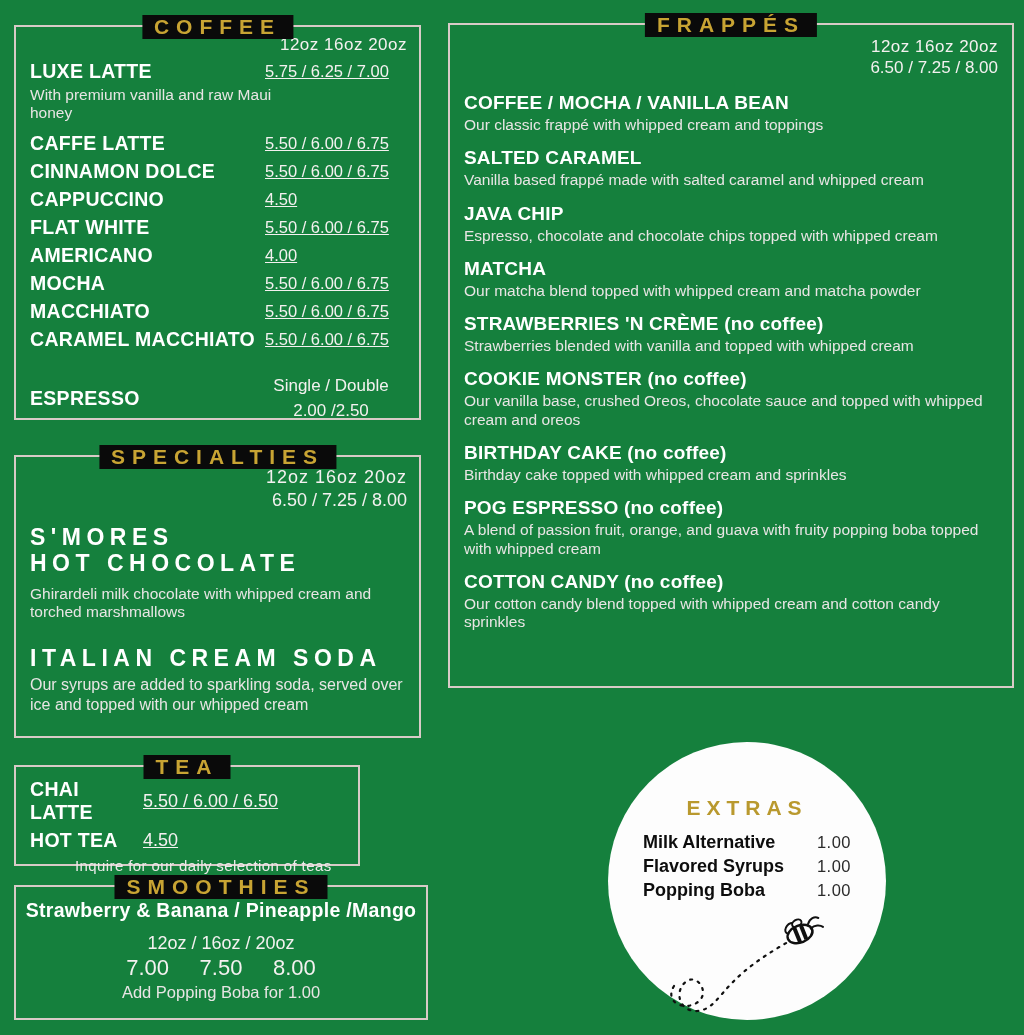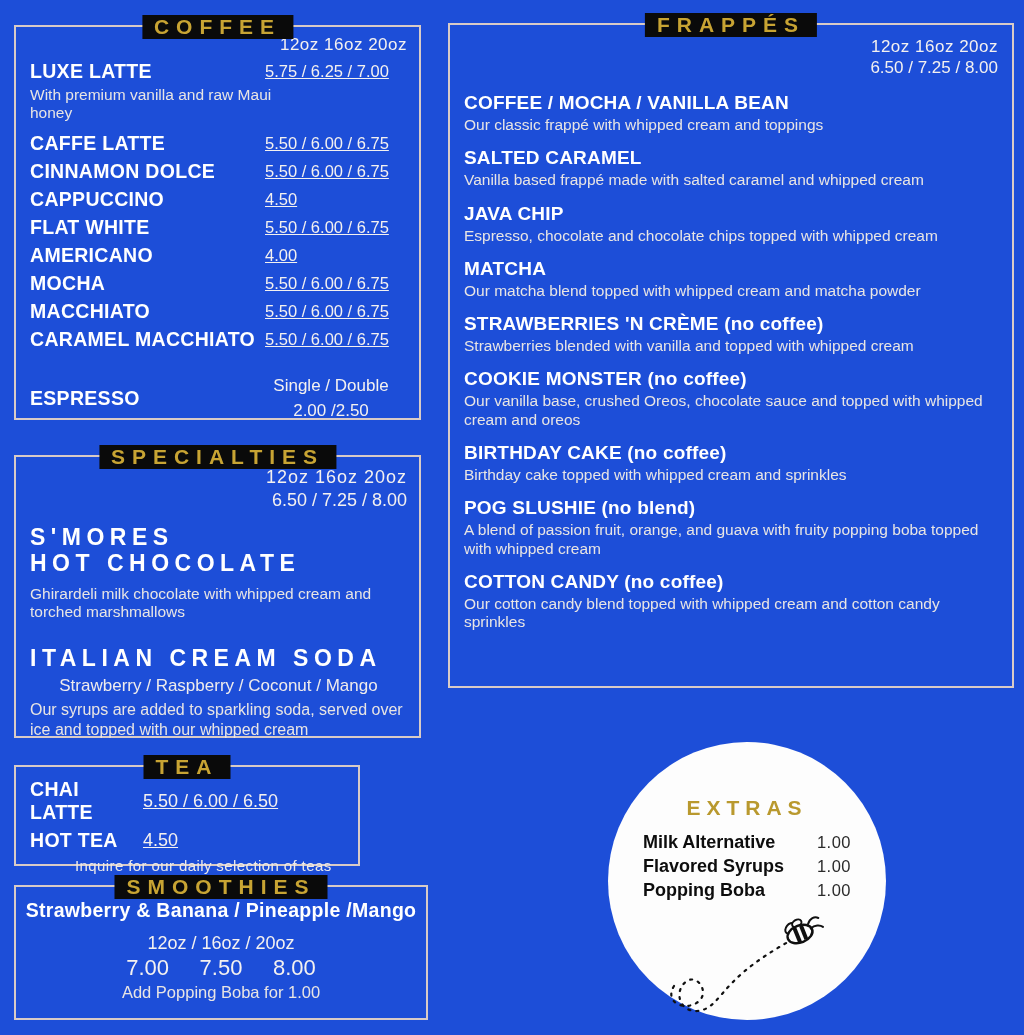--- a/index.html
+++ b/index.html
@@ -1,19 +1,19 @@
 <!DOCTYPE html>
 <html><head>
 <meta charset="utf-8">
 <style>
   html,body{margin:0;padding:0;background:#000;}
   .page{
     position:relative;
     width:1024px;height:1035px;
-    background:#1d4ed8;
+    background:#15803d;
     font-family:"Liberation Sans","DejaVu Sans",sans-serif;
     color:#ffffff;
     overflow:hidden;
   }
   .menu-box{
     position:absolute;
     border:2px solid #d8cbc7;
     box-sizing:border-box;
   }
   .box-title{
@@ -139,21 +139,20 @@
 
   <section class="menu-box" id="box-specialties">
     <div class="box-title">SPECIALTIES</div>
     <div class="content">
       <div class="spec-sizes">12oz   16oz   20oz</div>
       <div class="spec-prices">6.50  /  7.25 / 8.00</div>
       <div class="spec-name">S'MORES
 HOT CHOCOLATE</div>
       <div class="spec-desc">Ghirardeli milk chocolate with whipped cream and torched marshmallows</div>
       <div class="spec-name mt22">ITALIAN CREAM SODA</div>
-      <div class="spec-flavors">Strawberry  /  Raspberry  /  Coconut  /  Mango</div>
       <div class="spec-desc" style="margin-top:4px;font-size:16px;">Our syrups are added to sparkling soda, served over ice and topped with our whipped cream</div>
     </div>
   </section>
 
   <section class="menu-box" id="box-tea">
     <div class="box-title">TEA</div>
     <div class="content">
       <div class="menu-row">
         <span class="item-name">CHAI LATTE</span>
         <span class="item-price">5.50 / 6.00 / 6.50</span>
@@ -203,21 +202,21 @@
       </div>
       <div class="frappe-item">
         <div class="frappe-name">COOKIE MONSTER (no coffee)</div>
         <div class="frappe-desc">Our vanilla base, crushed Oreos, chocolate sauce and topped with whipped cream and oreos</div>
       </div>
       <div class="frappe-item">
         <div class="frappe-name">BIRTHDAY CAKE (no coffee)</div>
         <div class="frappe-desc">Birthday cake topped with whipped cream and sprinkles</div>
       </div>
       <div class="frappe-item">
-        <div class="frappe-name">POG SLUSHIE (no blend)</div>
+        <div class="frappe-name">POG ESPRESSO (no coffee)</div>
         <div class="frappe-desc">A blend of passion fruit, orange, and guava with fruity popping boba topped with whipped cream</div>
       </div>
       <div class="frappe-item">
         <div class="frappe-name">COTTON CANDY (no coffee)</div>
         <div class="frappe-desc">Our cotton candy blend topped with whipped cream and cotton candy sprinkles</div>
       </div>
     </div>
   </section>
 
   <div id="extras-circle">

